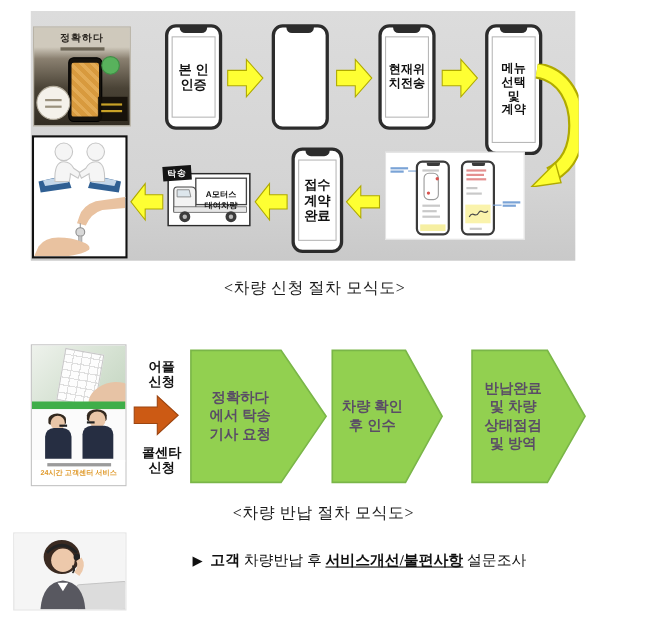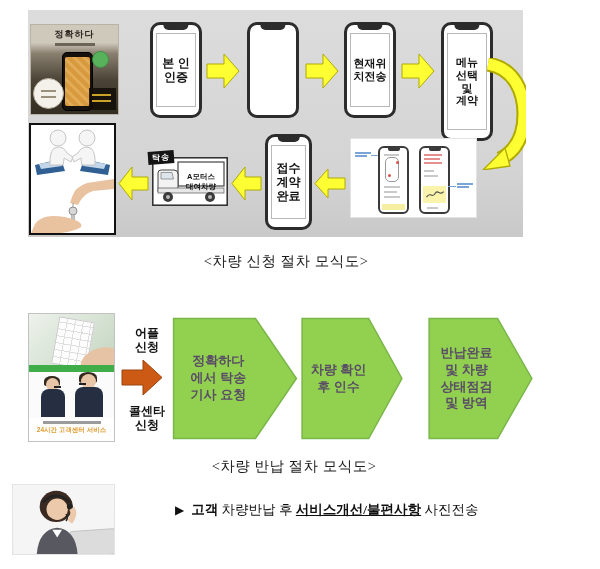--- a/index.html
+++ b/index.html
@@ -387,16 +387,16 @@
       <path d="M30,18 Q44,4 58,18" stroke="#222" stroke-width="2.5" fill="none"></path>
       <circle cx="58" cy="22" r="3" fill="#222"></circle>
       <path d="M54,30 Q57,34 54,37" stroke="#222" stroke-width="1.5" fill="none"></path>
       <path d="M24,71 Q26,46 45,44 Q64,46 66,71 Z" fill="#585860"></path>
       <path d="M40,46 L45,54 L50,46 Z" fill="#fff"></path>
       <path d="M58,38 Q64,30 60,24" stroke="#edc9ab" stroke-width="6" fill="none"></path>
     </svg>
   </div>
 
   <div class="abs survey-line">
-    <span class="bullet">▶</span><span class="b">고객</span><span> 차량반납 후 </span><span class="u">서비스개선/불편사항</span><span> 사진전송</span>
+    <span class="bullet">▶</span><span class="b">고객</span><span> 차량반납 후 </span><span class="u">서비스개선/불편사항</span><span> 설문조사</span>
   </div>
 
 </div>
 
 </body></html>

